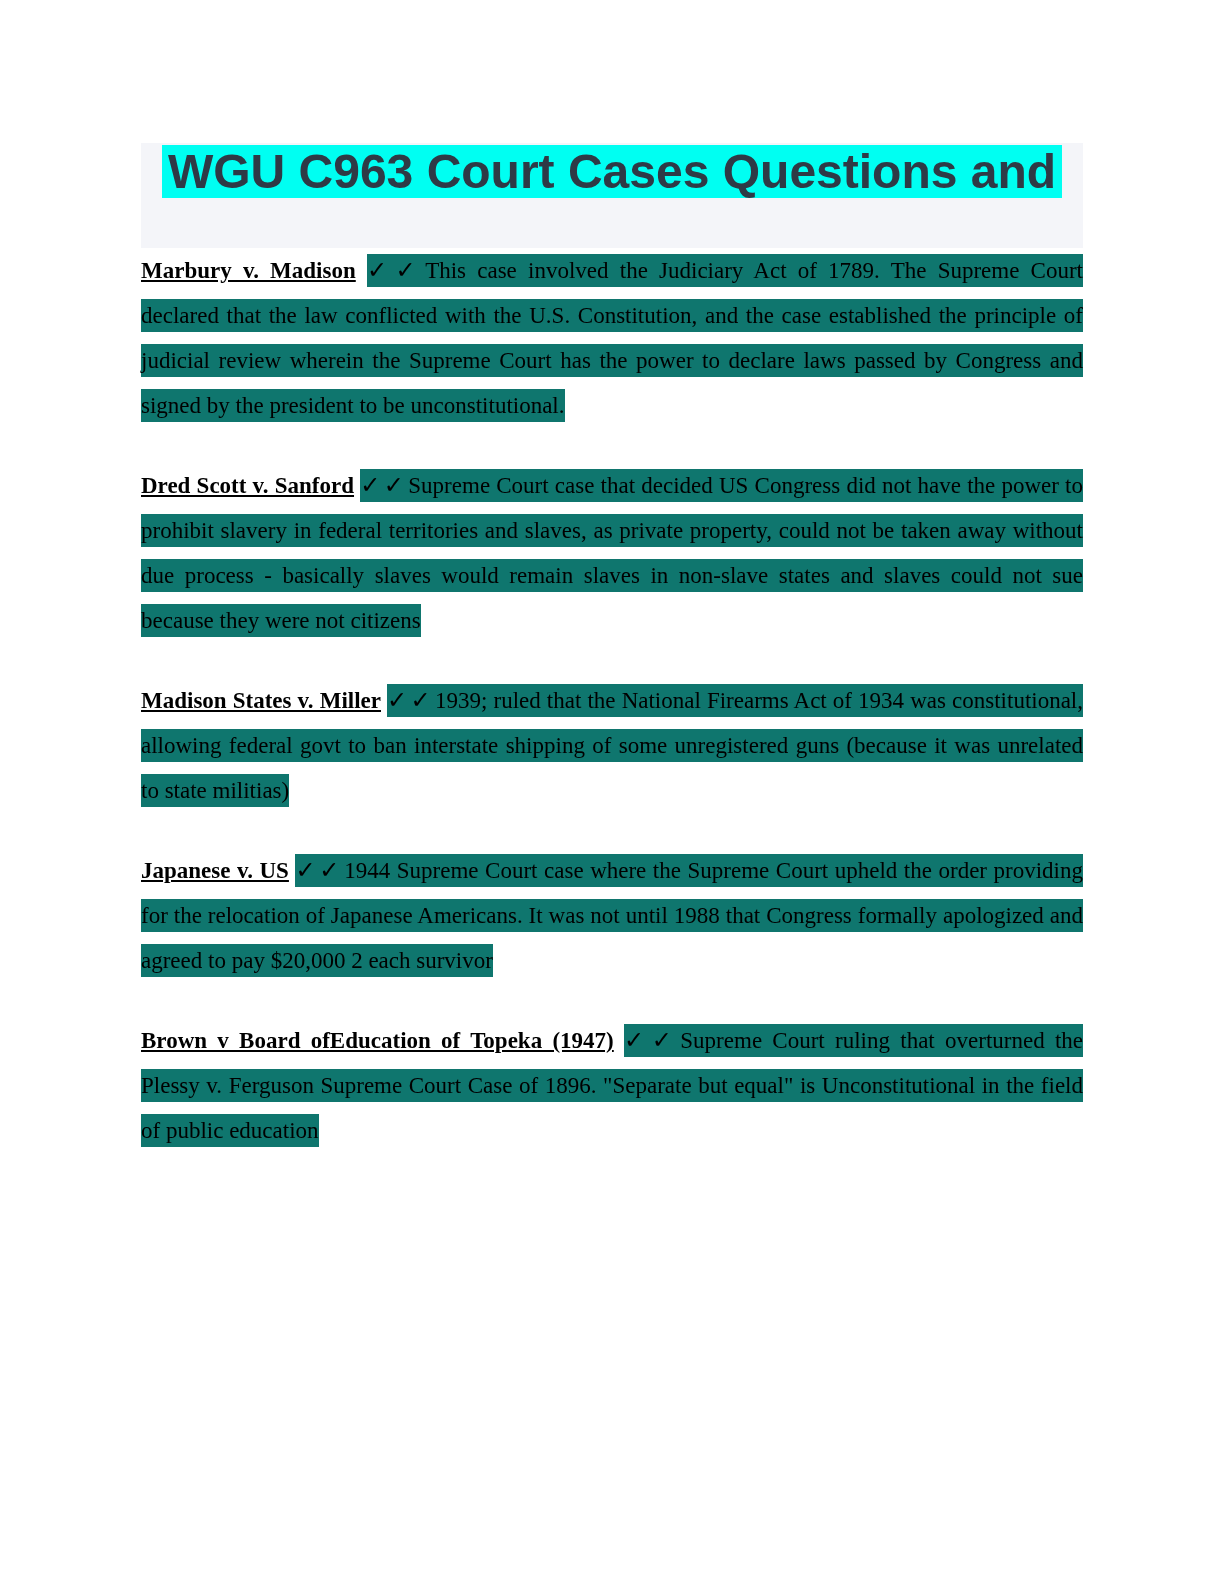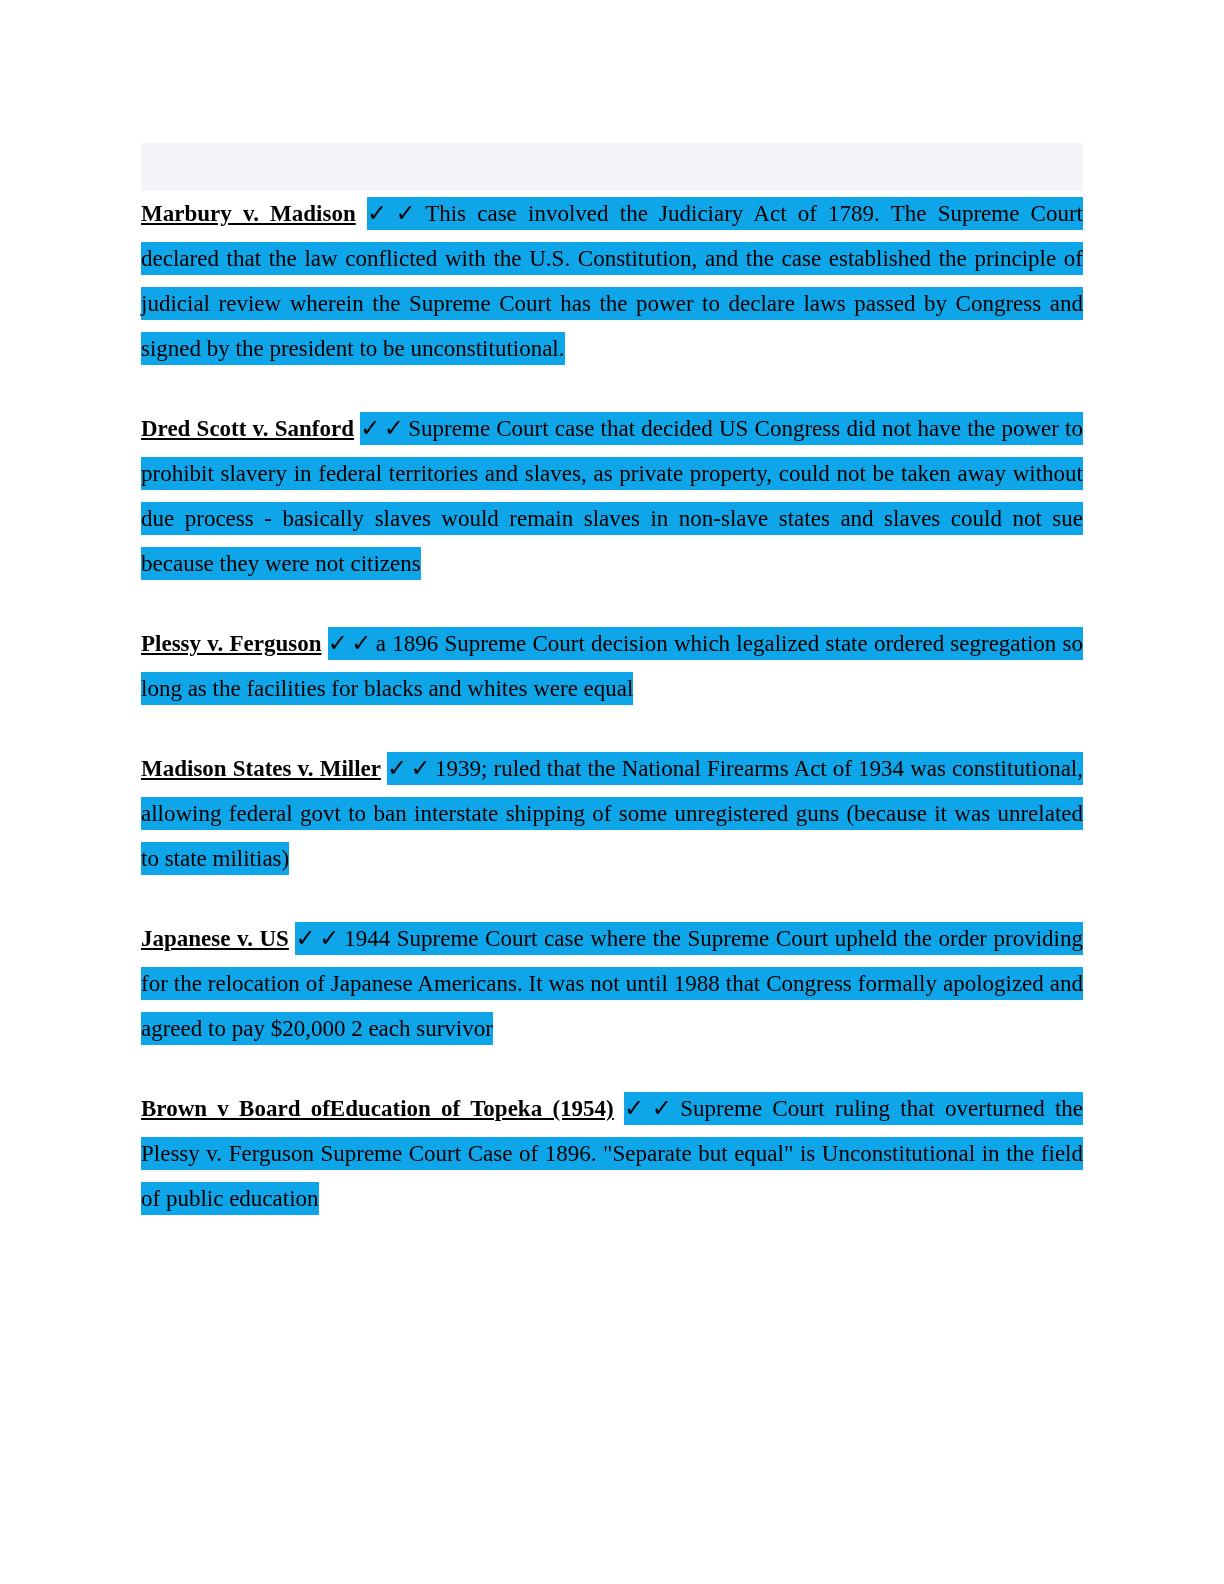--- a/index.html
+++ b/index.html
@@ -45,47 +45,47 @@
     color: #000000;
     text-align: justify;
     margin: 0 0 35px 0;
   }
   p.entry strong.case-name {
     font-weight: 700;
     background: transparent;
     text-decoration: underline;
   }
   mark.yellow {
-    background: #0ea5e9;
+    background: #0f766e;
     color: inherit;
     padding: 4px 0;
     -webkit-box-decoration-break: clone;
     box-decoration-break: clone;
   }
   .checks {
     font-family: "DejaVu Sans", sans-serif;
     font-weight: 700;
     font-size: 24px;
     letter-spacing: 3px;
     margin-right: 1px;
   }
 </style>
 </head>
 <body>
 
 <div class="page">
   <header class="title-block">
+    <div class="title-line"><mark class="cyan">WGU C963 Court Cases Questions and</mark></div>
   </header>
 
   <main class="qa-list">
   <p class="entry"><strong class="case-name">Marbury v. Madison</strong> <mark class="yellow"><span class="checks">✓✓</span><span class="answer-text">This case involved the Judiciary Act of 1789. The Supreme Court declared that the law conflicted with the U.S. Constitution, and the case established the principle of judicial review wherein the Supreme Court has the power to declare laws passed by Congress and signed by the president to be unconstitutional.</span></mark></p>
 
   <p class="entry"><strong class="case-name">Dred Scott v. Sanford</strong> <mark class="yellow"><span class="checks">✓✓</span><span class="answer-text">Supreme Court case that decided US Congress did not have the power to prohibit slavery in federal territories and slaves, as private property, could not be taken away without due process - basically slaves would remain slaves in non-slave states and slaves could not sue because they were not citizens</span></mark></p>
 
-  <p class="entry"><strong class="case-name">Plessy v. Ferguson</strong> <mark class="yellow"><span class="checks">✓✓</span><span class="answer-text">a 1896 Supreme Court decision which legalized state ordered segregation so long as the facilities for blacks and whites were equal</span></mark></p>
 
   <p class="entry"><strong class="case-name">Madison States v. Miller</strong> <mark class="yellow"><span class="checks">✓✓</span><span class="answer-text">1939; ruled that the National Firearms Act of 1934 was constitutional, allowing federal govt to ban interstate shipping of some unregistered guns (because it was unrelated to state militias)</span></mark></p>
 
   <p class="entry"><strong class="case-name">Japanese v. US</strong> <mark class="yellow"><span class="checks">✓✓</span><span class="answer-text">1944 Supreme Court case where the Supreme Court upheld the order providing for the relocation of Japanese Americans. It was not until 1988 that Congress formally apologized and agreed to pay $20,000 2 each survivor</span></mark></p>
 
-  <p class="entry"><strong class="case-name">Brown v Board ofEducation of Topeka (1954)</strong> <mark class="yellow"><span class="checks">✓✓</span><span class="answer-text">Supreme Court ruling that overturned the Plessy v. Ferguson Supreme Court Case of 1896. "Separate but equal" is Unconstitutional in the field of public education</span></mark></p>
+  <p class="entry"><strong class="case-name">Brown v Board ofEducation of Topeka (1947)</strong> <mark class="yellow"><span class="checks">✓✓</span><span class="answer-text">Supreme Court ruling that overturned the Plessy v. Ferguson Supreme Court Case of 1896. "Separate but equal" is Unconstitutional in the field of public education</span></mark></p>
 </main>
 </div>
 
 </body></html>

